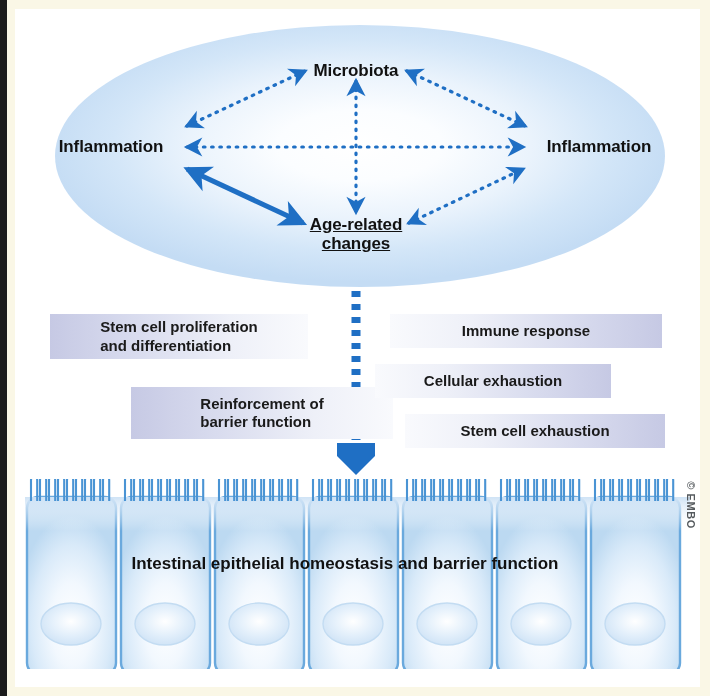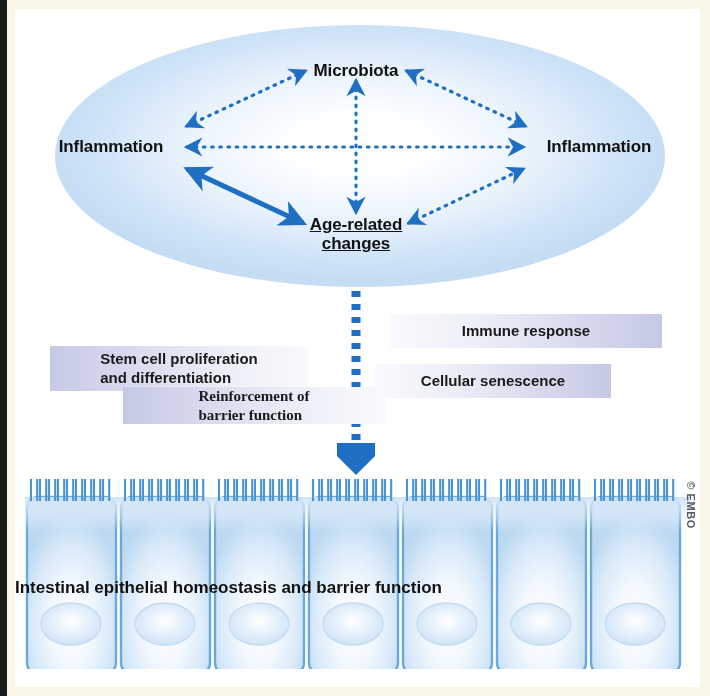--- a/index.html
+++ b/index.html
@@ -109,23 +109,23 @@
   .epithelium {
     position: absolute;
     left: 10px;
     top: 470px;
     width: 665px;
     height: 190px;
   }
   .epi-caption {
     position: absolute;
     left: 0;
-    top: 569px;
+    top: 545px;
     width: 660px;
-    text-align: left;
+    text-align: center;
     font-size: 17px;
     font-weight: bold;
     color: #111111;
     z-index: 6;
   }
   .embo {
     position: absolute;
     right: 3px;
     top: 520px;
     font-size: 11px;
@@ -190,30 +190,31 @@
 
     <div class="node-label" style="left:220px; top:52px; width:242px;">Microbiota</div>
 
     <div class="node-label" style="left:498px; top:128px; width:172px;text-align:center;">Inflammation</div>
 
     <div class="node-label" style="left:258px; top:206px; width:166px;text-decoration:underline;">Age-related
 changes</div>
 
     <div class="node-label" style="left:10px; top:128px; width:172px;">Inflammation</div>
 
-    <div class="info-box left" style="left:35px; top:305px; width:258px; height:45px;margin-top:32px;">Stem cell proliferation
+    <div class="info-box left" style="left:35px; top:305px; width:258px; height:45px;">Stem cell proliferation
 and differentiation</div>
 
-    <div class="info-box left" style="left:108px; top:378px; width:262px; height:37px;font-family:Liberation Serif, serif;">Reinforcement of
+    <div class="info-box left" style="left:116px; top:378px; width:262px; height:52px;">Reinforcement of
 barrier function</div>
 
     <div class="info-box right" style="left:375px; top:305px; width:272px; height:34px;">Immune response</div>
 
-    <div class="info-box right" style="left:360px; top:355px; width:236px; height:34px;">Cellular senescence</div>
-
+    <div class="info-box right" style="left:360px; top:355px; width:236px; height:34px;">Cellular exhaustion</div>
+
+    <div class="info-box right" style="left:390px; top:405px; width:260px; height:34px;">Stem cell exhaustion</div>
 
     <svg class="epithelium" viewBox="0 0 665 190" preserveAspectRatio="none">
       <defs>
         <radialGradient id="cellGrad" cx="50%" cy="72%" r="62%">
           <stop offset="0%" stop-color="#ffffff"></stop>
           <stop offset="38%" stop-color="#f2f8fe"></stop>
           <stop offset="72%" stop-color="#d9eaf9"></stop>
           <stop offset="100%" stop-color="#bcd9f1"></stop>
         </radialGradient>
         <radialGradient id="nucGrad" cx="50%" cy="44%" r="58%">

